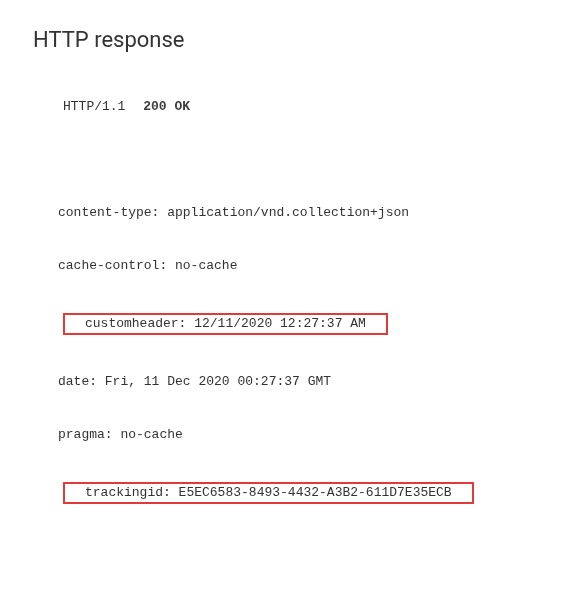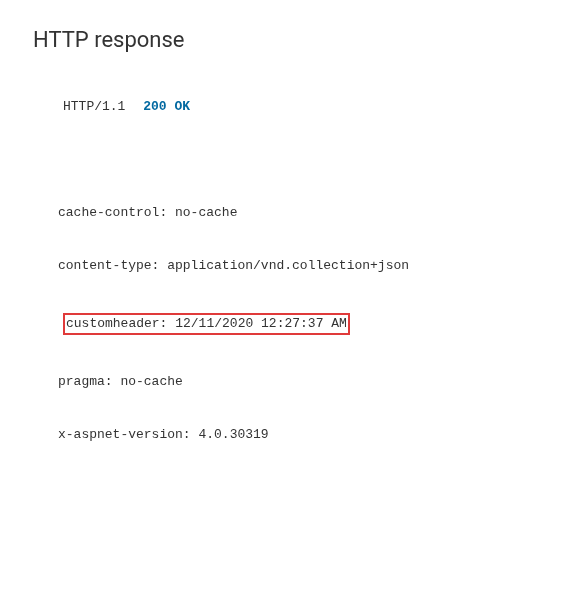--- a/index.html
+++ b/index.html
@@ -23,49 +23,50 @@
     .code-block {
       font-family: "Courier New", Courier, monospace;
       font-size: 13px;
       line-height: 1.65;
       color: #333;
       padding-left: 20px;
       white-space: pre-wrap;
       word-break: break-all;
     }
     .status-ok {
-      color: #0369a1;
+      color: #404040;
       font-weight: bold;
     }
     .highlight-box {
       border: 2px solid #e03a3a;
       display: inline-block;
-      padding: 0 1px;
+      padding: 0 20px;
       line-height: 1.4;
     }
     .header-line {
       display: block;
     }
     .spacer {
       height: 21px;
     }
   </style>
 </head>
 <body>
 
 <h2>HTTP response</h2>
 
 <div class="code-block">
 <span class="header-line"><span>HTTP/1.1</span> <span class="status-ok">200 OK</span></span>
 <div class="spacer"></div>
+<span class="header-line">content-type: application/vnd.collection+json</span>
 <span class="header-line">cache-control: no-cache</span>
-<span class="header-line">content-type: application/vnd.collection+json</span>
 <span class="header-line"><span class="highlight-box">customheader: 12/11/2020 12:27:37 AM</span></span>
+<span class="header-line">date: Fri, 11 Dec 2020 00:27:37 GMT</span>
 <span class="header-line">pragma: no-cache</span>
-<span class="header-line">x-aspnet-version: 4.0.30319</span>
+<span class="header-line"><span class="highlight-box">trackingid: E5EC6583-8493-4432-A3B2-611D7E35ECB</span></span>
 
 
 
 
 
 
 
 
 
 

